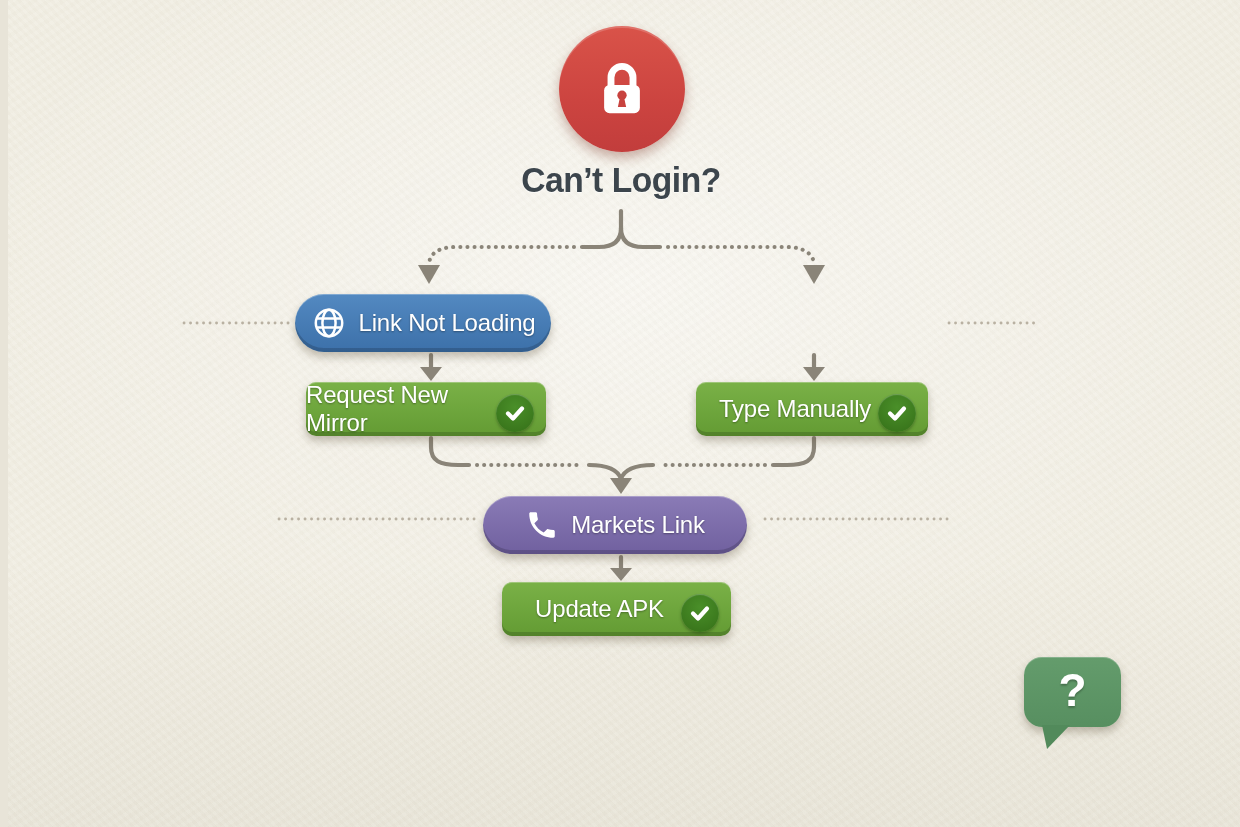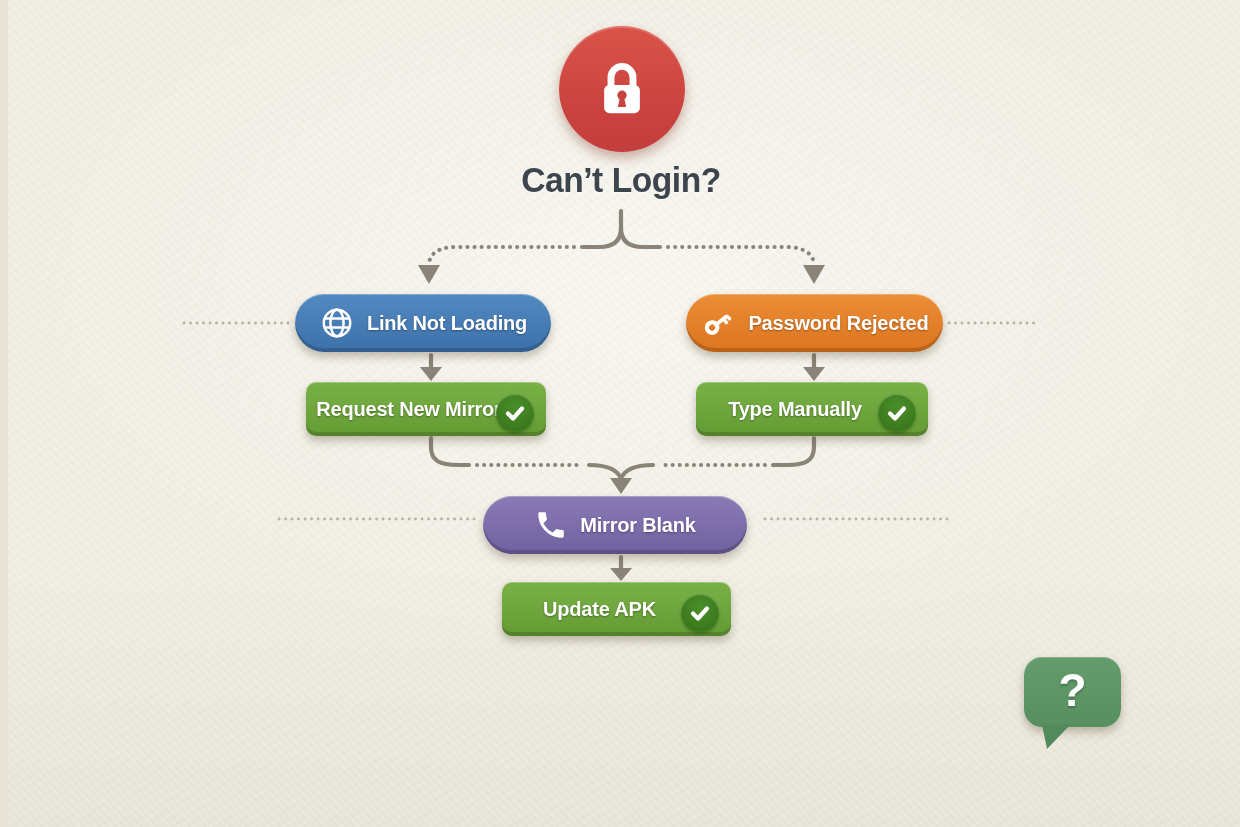--- a/index.html
+++ b/index.html
@@ -35,21 +35,21 @@
   .page-title{
     position:absolute; left:413px; top:160px; width:400px;
     text-align:center; font-size:35px; font-weight:bold; color:#3c454c;
     letter-spacing:-0.5px; transform:scaleX(0.96);
     text-shadow:0 1px 0 rgba(255,255,255,0.65);
   }
 
   
   .node{
     position:absolute; display:flex; align-items:center; justify-content:center;
-    gap:12px; color:#fff; font-weight:bold; font-size:20px; letter-spacing:-0.2px;
+    gap:12px; color:#fff; font-weight:normal; font-size:24px; letter-spacing:-0.2px;
     text-shadow:0 1px 2px rgba(0,0,0,0.35);
     box-shadow:0 5px 8px rgba(95,84,60,0.35), inset 0 1px 0 rgba(255,255,255,0.28), inset 0 -4px 0 rgba(0,0,0,0.16);
   }
   .pill{border-radius:29px;}
   .rect{border-radius:10px;}
 
   .node-blue  {left:287px; top:294px; width:256px; height:58px;
     background:linear-gradient(180deg,#5389c1,#3c70a9);}
   .node-orange{left:678px; top:294px; width:257px; height:58px;
     background:linear-gradient(180deg,#ec8d37,#dc751f);}
@@ -151,33 +151,20 @@
     <span class="icon">
       <svg width="36" height="36" viewBox="0 0 36 36" fill="none" stroke="#fff" stroke-width="2.5">
         <circle cx="18" cy="18" r="13.2"></circle>
         <ellipse cx="18" cy="18" rx="6.6" ry="13.2"></ellipse>
         <path d="M6.2 13.6 h23.6 M6.2 22.4 h23.6"></path>
       </svg>
     </span>
     <span class="label">Link Not Loading</span>
   </div>
 
-  <div class="node pill node-orange">
-    <span class="icon">
-      <svg width="36" height="36" viewBox="0 0 36 36">
-        <g transform="rotate(-38 18 18)" fill="#fff">
-          <circle cx="10.5" cy="18" r="5.2" fill="none" stroke="#fff" stroke-width="4.2"></circle>
-          <rect x="15" y="16.1" width="15.5" height="3.8" rx="1.9"></rect>
-          <rect x="23.2" y="18.4" width="3.4" height="6.2" rx="1.5"></rect>
-          <rect x="28" y="18.4" width="3.4" height="5" rx="1.5"></rect>
-        </g>
-      </svg>
-    </span>
-    <span class="label">Password Rejected</span>
-  </div>
 
   <div class="node rect node-green1">
     <span class="label">Request New Mirror</span>
     <span class="check-badge">
       <svg width="24" height="24" viewBox="0 0 24 24">
         <path d="M5 12.5 L10 17.5 L19 7.5" stroke="#fff" stroke-width="4.2" fill="none" stroke-linecap="round" stroke-linejoin="round"></path>
       </svg>
     </span>
   </div>
 
@@ -189,21 +176,21 @@
       </svg>
     </span>
   </div>
 
   <div class="node pill node-purple">
     <span class="icon">
       <svg width="34" height="34" viewBox="0 0 24 24" fill="#fff">
         <path d="M6.62 10.79c1.44 2.83 3.76 5.14 6.59 6.59l2.2-2.2c.27-.27.67-.36 1.02-.24 1.12.37 2.33.57 3.57.57.55 0 1 .45 1 1V20c0 .55-.45 1-1 1-9.39 0-17-7.61-17-17 0-.55.45-1 1-1h3.5c.55 0 1 .45 1 1 0 1.25.2 2.45.57 3.57.11.35.03.74-.25 1.02l-2.2 2.2z"></path>
       </svg>
     </span>
-    <span class="label">Mirror Blank</span>
+    <span class="label">Markets Link</span>
   </div>
 
   <div class="node rect node-green3">
     <span class="label">Update APK</span>
     <span class="check-badge">
       <svg width="24" height="24" viewBox="0 0 24 24">
         <path d="M5 12.5 L10 17.5 L19 7.5" stroke="#fff" stroke-width="4.2" fill="none" stroke-linecap="round" stroke-linejoin="round"></path>
       </svg>
     </span>
   </div>

